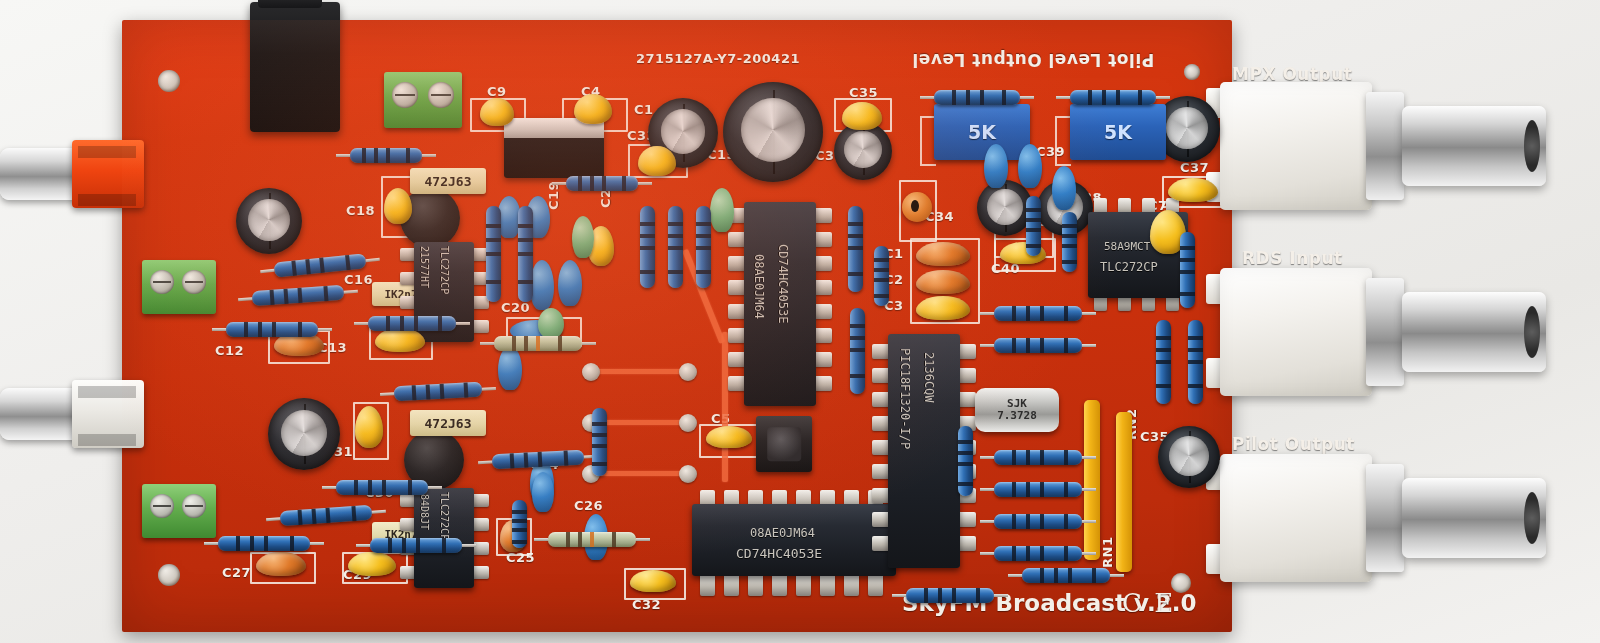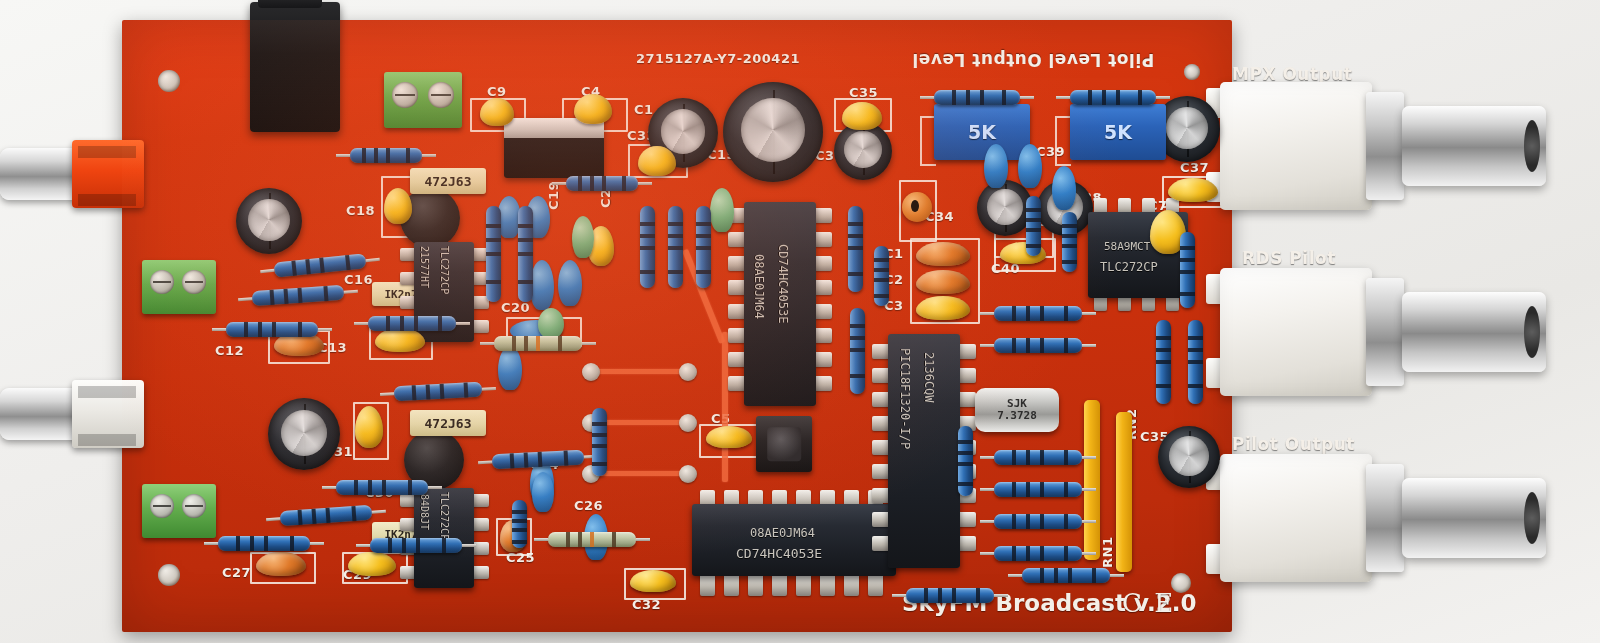--- a/index.html
+++ b/index.html
@@ -215,21 +215,21 @@
     <div class="hole" style="left:36px;top:544px;width:22px;height:22px;"></div>
     <div class="hole" style="left:1049px;top:553px;width:20px;height:20px;"></div>
     <div class="hole" style="left:1062px;top:44px;width:16px;height:16px;"></div>
 
     <div class="silk sm" style="left:514px;top:31px;">2715127A-Y7-200421</div>
 
     <div class="silk lg" style="left:780px;top:570px;font-size:23px;letter-spacing:0;">SkyFM Broadcast v.2.0</div>
     <div class="ce" style="left:1000px;top:568px;">C E</div>
 
     <div class="silk md" style="left:1110px;top:44px;">MPX Output</div>
-    <div class="silk md" style="left:1120px;top:228px;">RDS Pilot</div>
+    <div class="silk md" style="left:1120px;top:228px;">RDS Input</div>
     <div class="silk md" style="left:1110px;top:414px;">Pilot Output</div>
 
     <div class="silk md rot180" style="left:790px;top:30px;">Output Level</div>
     <div class="silk md rot180" style="left:926px;top:30px;">Pilot Level</div>
 
     <div class="silk sm rot90" style="left:1002px;top:420px;">RN2</div>
     <div class="silk sm rot90" style="left:978px;top:548px;">RN1</div>
 
     <div class="silk sm" style="left:365px;top:64px;">C9</div>
     <div class="silk sm" style="left:459px;top:64px;">C4</div>

